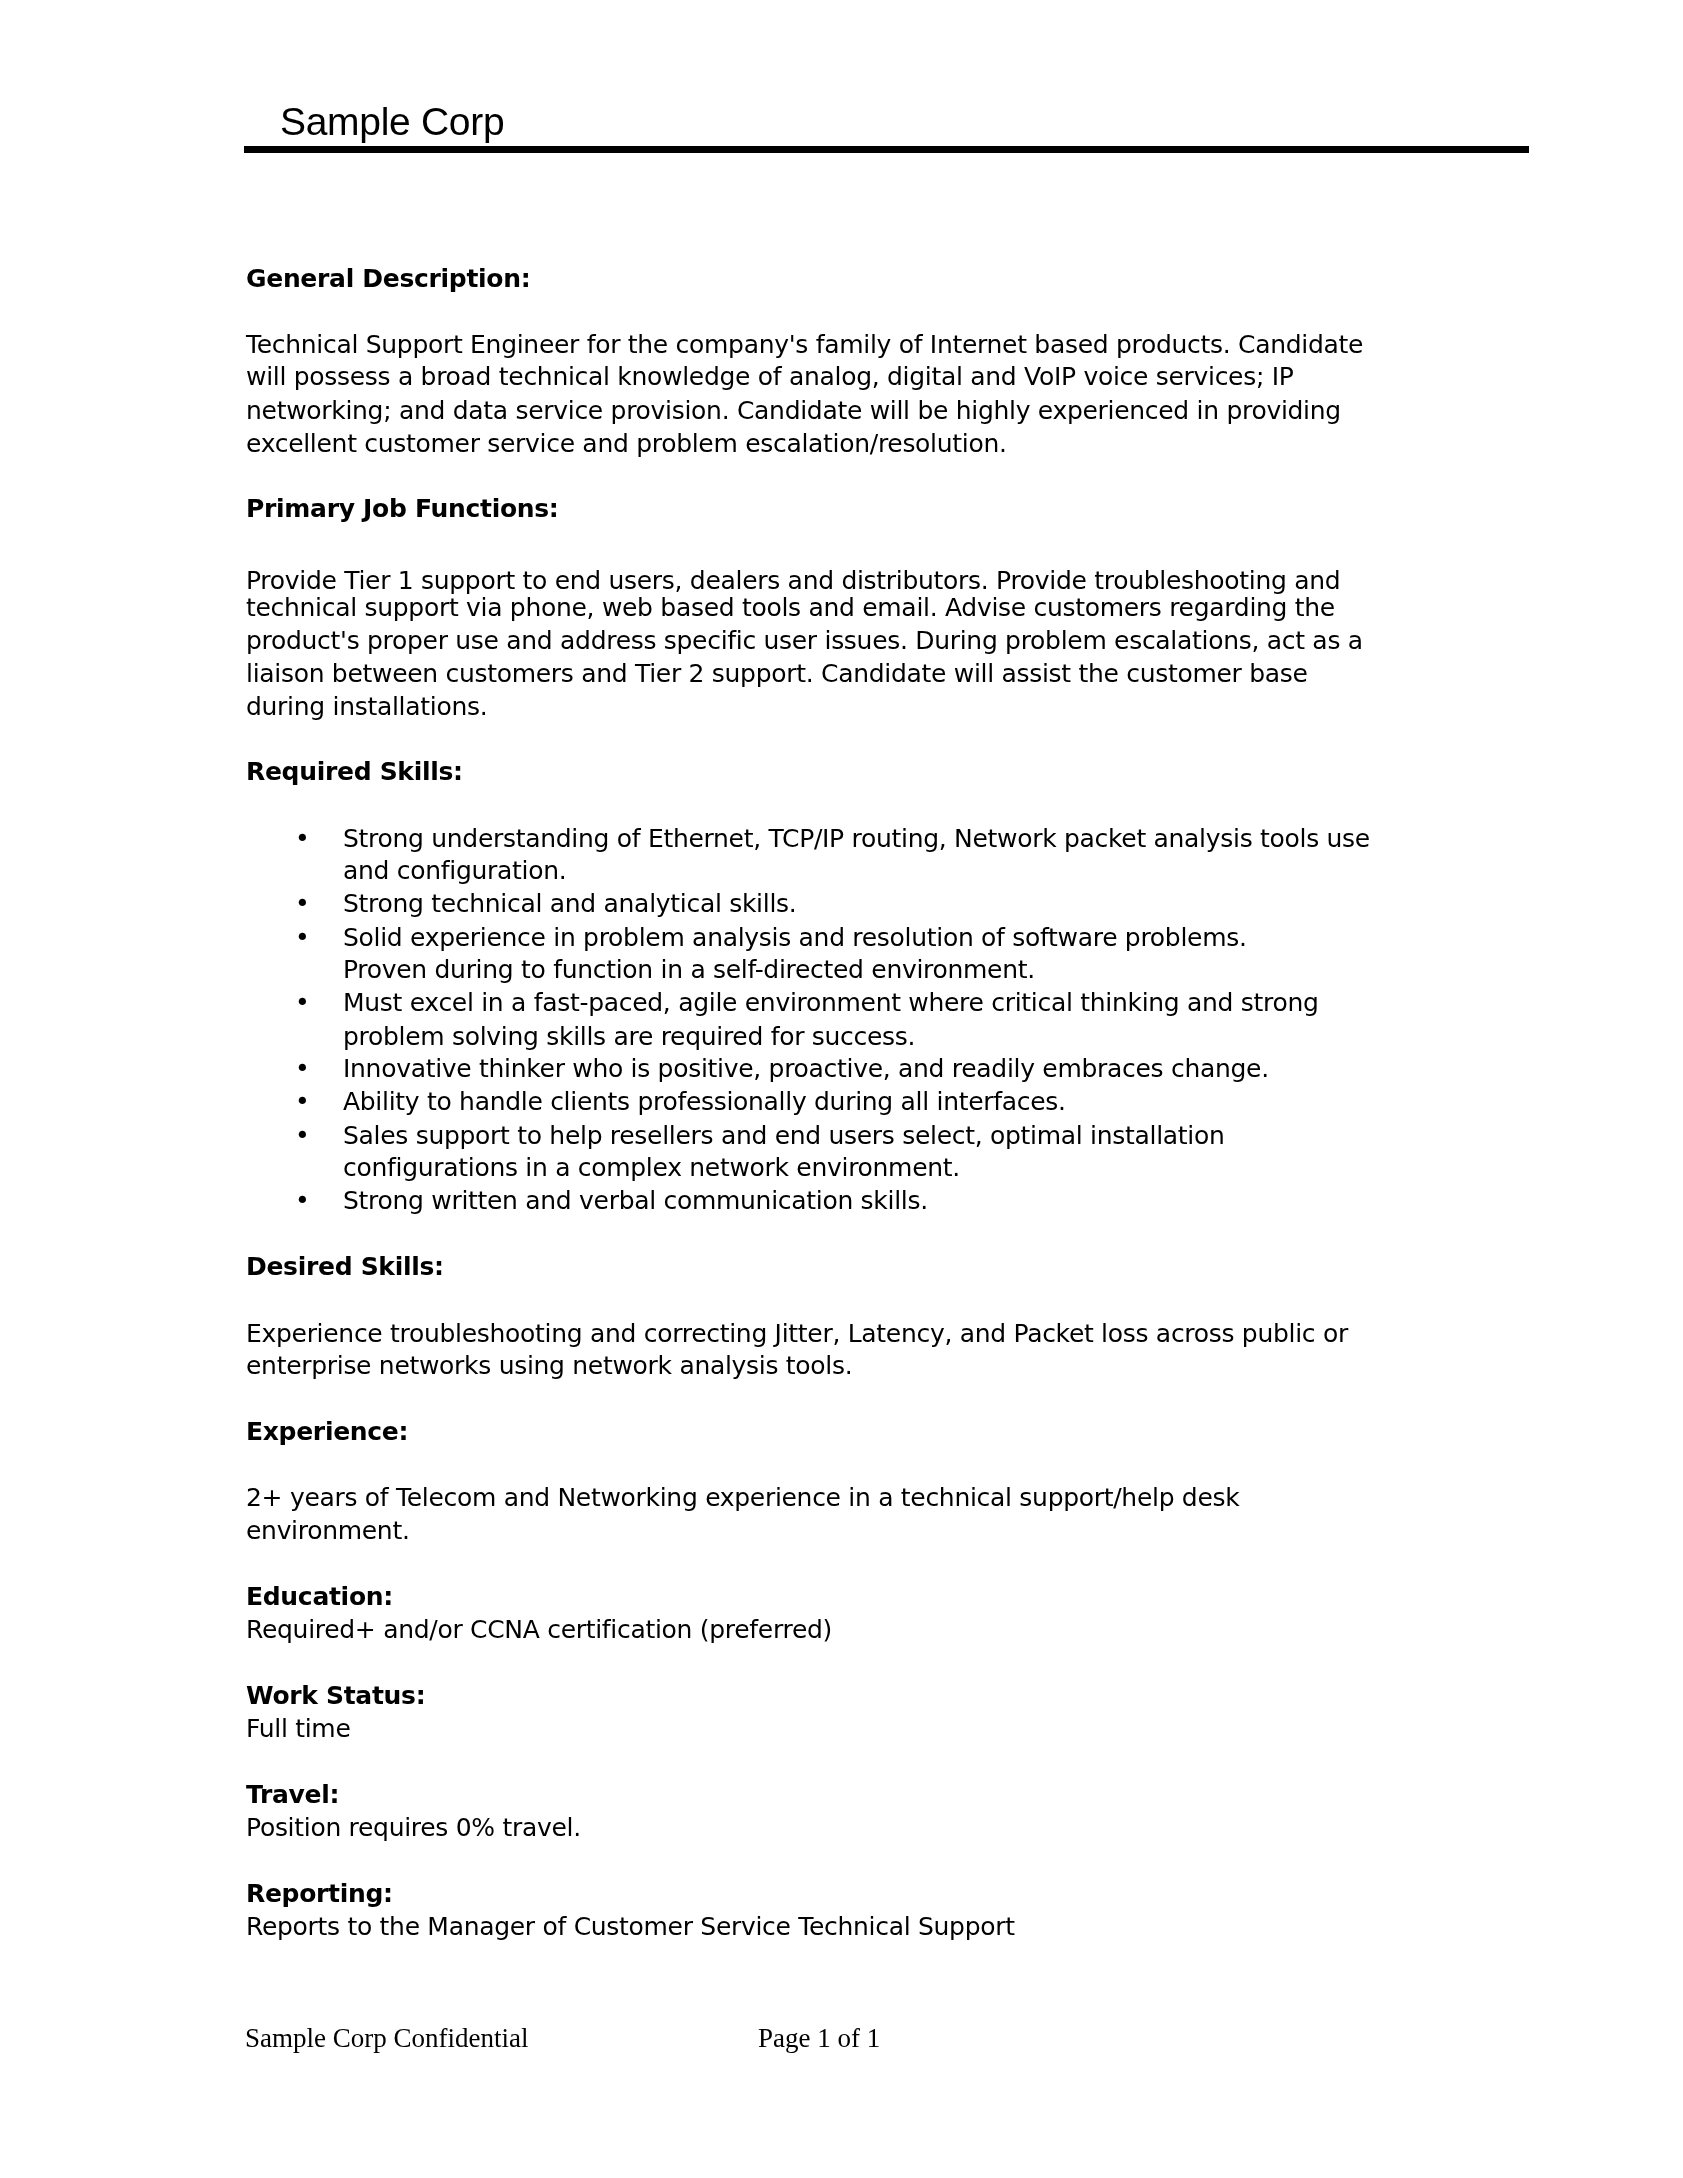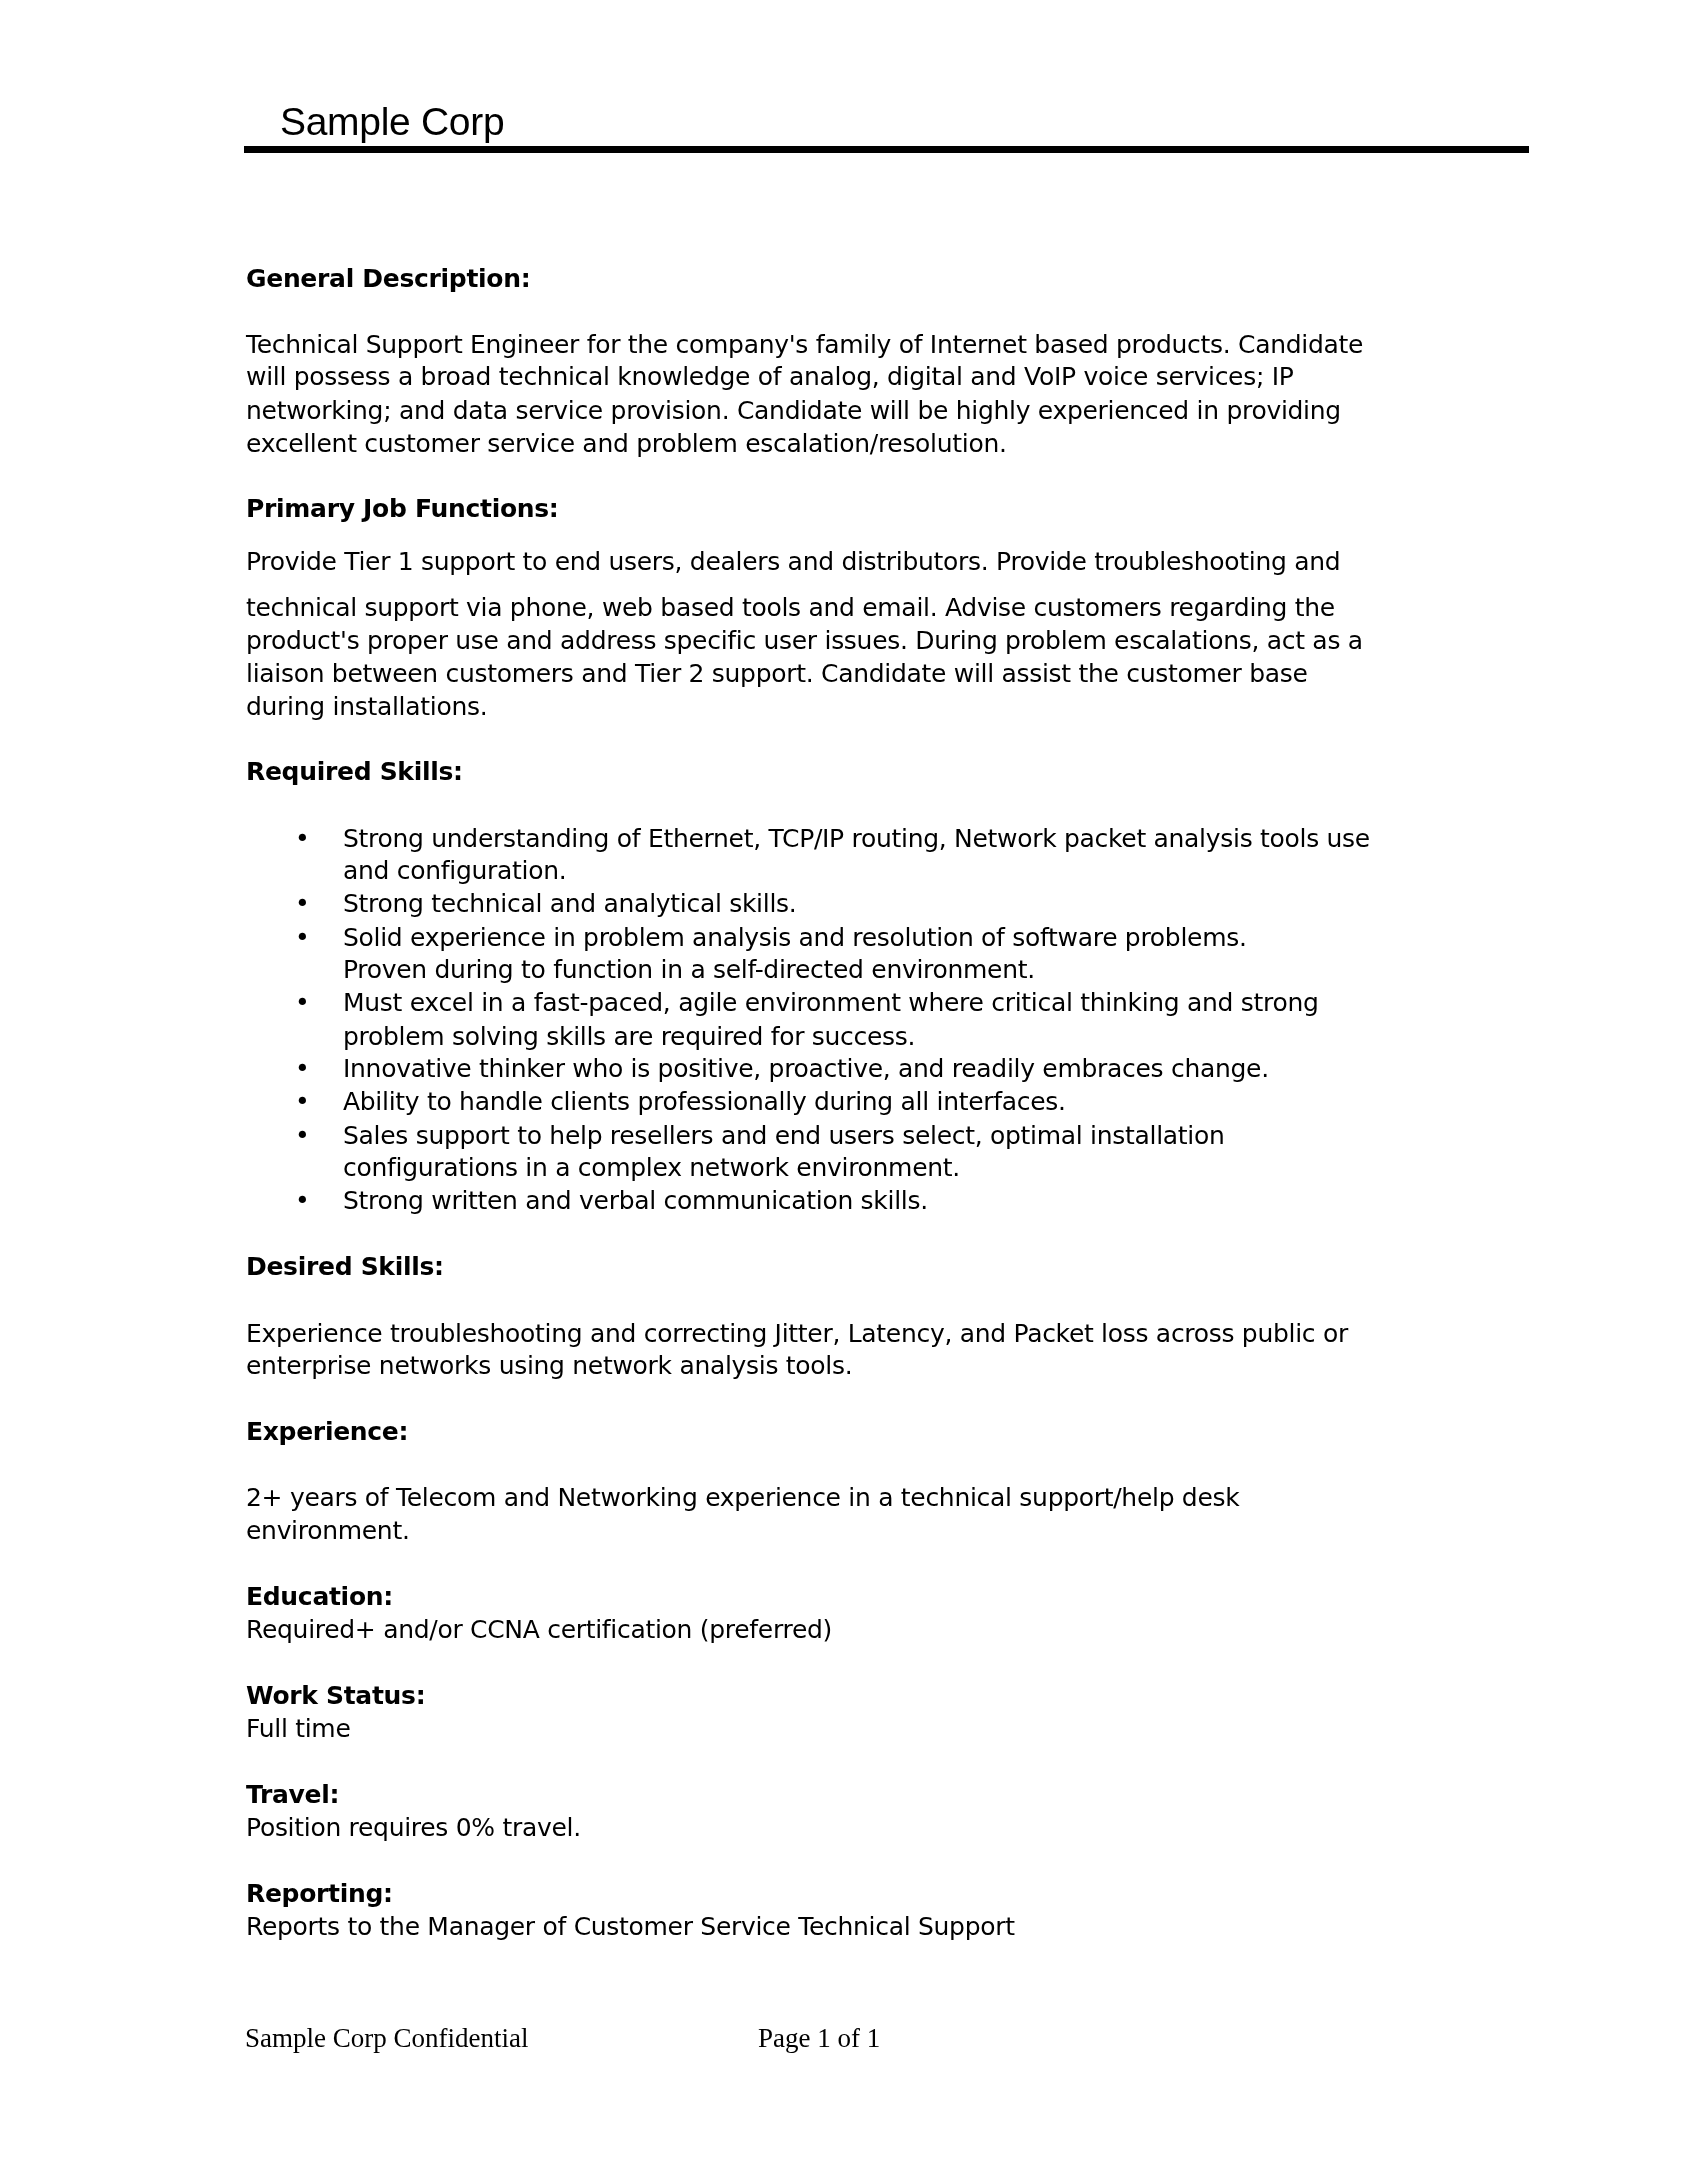--- a/index.html
+++ b/index.html
@@ -41,21 +41,21 @@
   <section>
     <div class="line bold" style="top:262px">General Description:</div>
     <div class="line" style="top:328px">Technical Support Engineer for the company's family of Internet based products. Candidate</div>
     <div class="line" style="top:360px">will possess a broad technical knowledge of analog, digital and VoIP voice services; IP</div>
     <div class="line" style="top:394px">networking; and data service provision. Candidate will be highly experienced in providing</div>
     <div class="line" style="top:427px">excellent customer service and problem escalation/resolution.</div>
   </section>
 
   <section>
     <div class="line bold" style="top:492px">Primary Job Functions:</div>
-    <div class="line" style="top:545px">Provide Tier 1 support to end users, dealers and distributors. Provide troubleshooting and</div>
+    <div class="line" style="top:564px">Provide Tier 1 support to end users, dealers and distributors. Provide troubleshooting and</div>
     <div class="line" style="top:591px">technical support via phone, web based tools and email. Advise customers regarding the</div>
     <div class="line" style="top:624px">product's proper use and address specific user issues. During problem escalations, act as a</div>
     <div class="line" style="top:657px">liaison between customers and Tier 2 support. Candidate will assist the customer base</div>
     <div class="line" style="top:690px">during installations.</div>
   </section>
 
   <section>
     <div class="line bold" style="top:755px">Required Skills:</div>
 
     <div>

